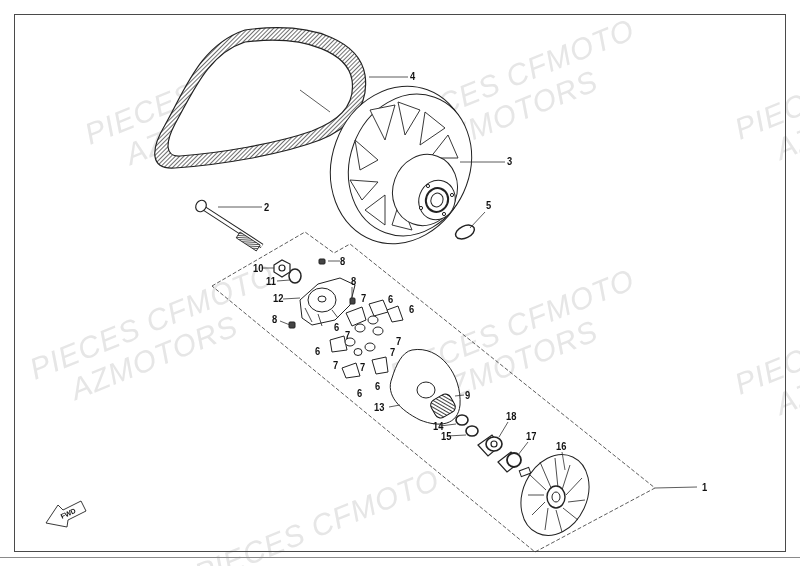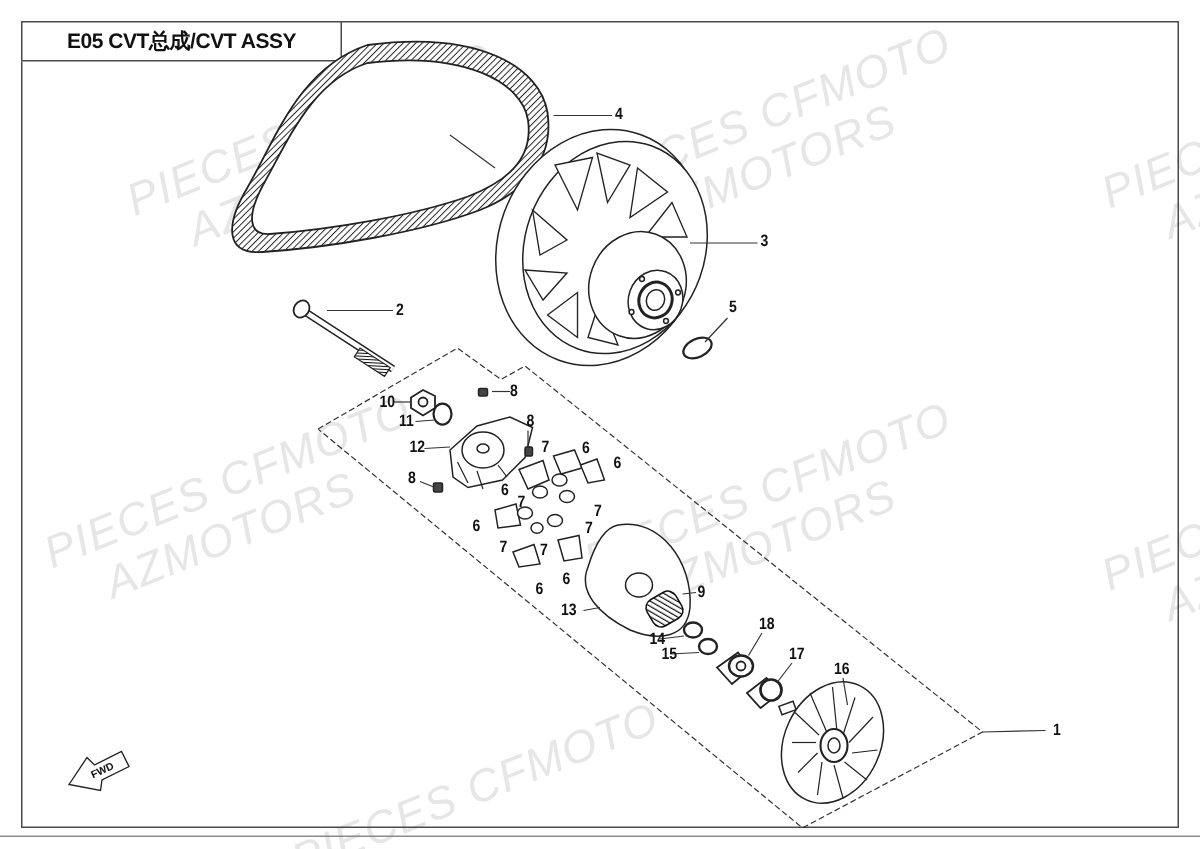--- a/index.html
+++ b/index.html
@@ -42,23 +42,20 @@
     <div>PIECES CFMOTO</div>
     <div style="padding-left:30px">AZMOTORS</div>
   </div>
   <div class="watermark" style="left:190px; top:560px;">
     <div>PIECES CFMOTO</div>
   </div>
 
   <div class="frame"></div>
   <div class="bottom-rule"></div>
 
-  <div class="title-box">
-    <span class="title-text">E05 CVT总成/CVT ASSY</span>
-  </div>
 
   <svg width="800" height="566" viewBox="0 0 800 566" style="position:absolute;left:0;top:0;">
     <defs>
       <pattern id="belt-teeth" patternUnits="userSpaceOnUse" width="3" height="3" patternTransform="rotate(45)">
         <rect width="3" height="3" fill="#fff"></rect>
         <line x1="0" y1="0" x2="0" y2="3" stroke="#222" stroke-width="1.3"></line>
       </pattern>
       <pattern id="spring-coils" patternUnits="userSpaceOnUse" width="3" height="3" patternTransform="rotate(-30)">
         <rect width="3" height="3" fill="#fff"></rect>
         <line x1="0" y1="0" x2="0" y2="3" stroke="#111" stroke-width="1.6"></line>

